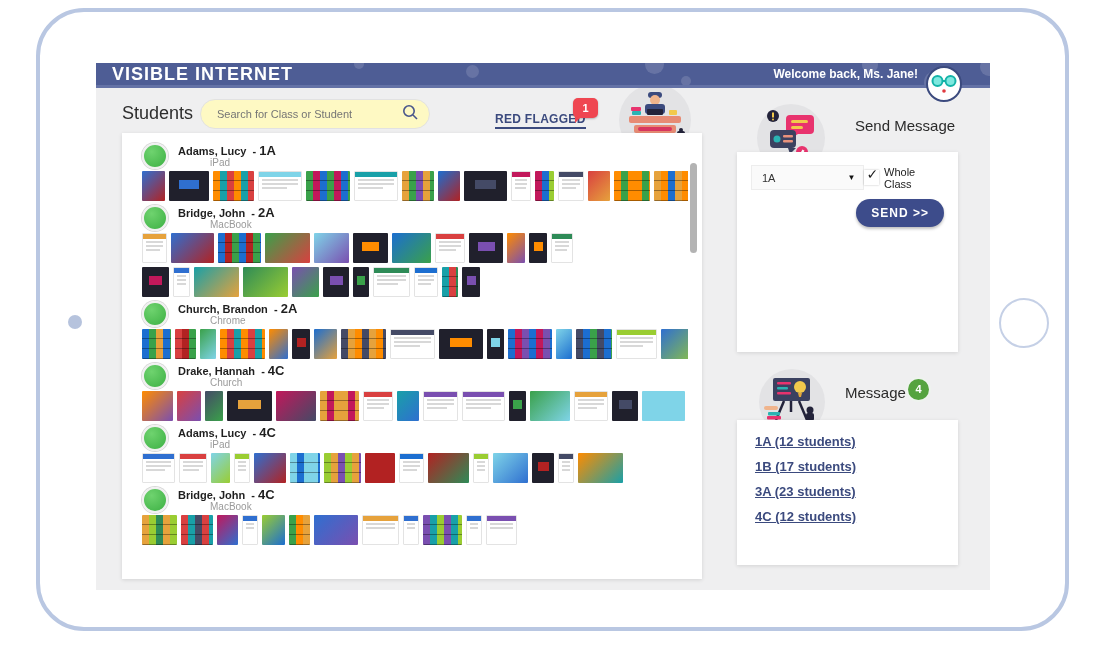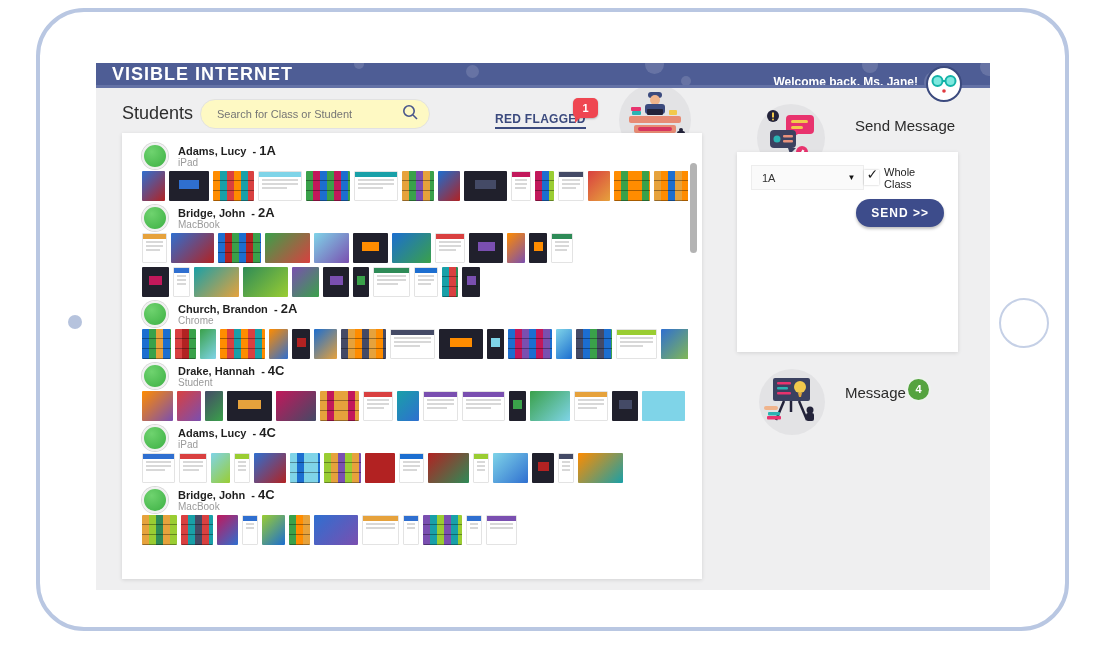--- a/index.html
+++ b/index.html
@@ -11,21 +11,21 @@
     border:4px solid #b9c7e2; border-radius:48px; background:#ffffff; }
   .camera-dot { position:absolute; left:68px; top:315px; width:14px; height:14px; border-radius:50%; background:#b6c3dd; }
   .home-button { position:absolute; left:999px; top:298px; width:50px; height:50px; border-radius:50%; border:2px solid #c5d0e6; background:#ffffff; }
 
   
   .app { position:absolute; left:96px; top:63px; width:894px; height:527px; background:#efeff0; overflow:hidden; }
 
   .topbar { position:absolute; left:0; top:0; width:894px; height:25px; background:#4e5d95; border-bottom:3px solid #6472a6; overflow:hidden; z-index:3; }
   .bubble { position:absolute; border-radius:50%; background:rgba(255,255,255,0.14); }
   .logo { position:absolute; left:16px; top:0; height:22px; line-height:22px; color:#ffffff; font-size:18px; font-weight:bold; letter-spacing:1px; }
-  .welcome { position:absolute; right:72px; top:0; height:14px; line-height:22px; color:#ffffff; font-size:12px; font-weight:bold;margin-top:8px; }
+  .welcome { position:absolute; right:72px; top:0; height:14px; line-height:22px; color:#ffffff; font-size:12px; font-weight:bold; }
   .avatar { position:absolute; right:28px; top:3px; width:36px; height:36px; z-index:4; }
 
   
   .deco-circle { position:absolute; border:2px solid rgba(255,255,255,0.85); border-radius:50%; z-index:0; }
 
   
   .students-title { position:absolute; left:26px; top:40px; font-size:18px; color:#2d2d2d; z-index:2; }
   .search-pill { position:absolute; left:104px; top:36px; width:230px; height:30px; background:#fef9c3; border:1px solid #e2e2e2; border-radius:16px; display:flex; align-items:center; padding:0 10px 0 16px; z-index:2; }
   .search-pill input { flex:1; border:none; outline:none; font-size:11px; color:#444; background:transparent; font-family:"Liberation Sans", sans-serif; }
   .red-flagged { position:absolute; left:399px; top:49px; font-size:12px; font-weight:bold; color:#3b4a7e; border-bottom:2px solid #3b4a7e; padding-bottom:1px; letter-spacing:0.3px; z-index:2; cursor:pointer; }
@@ -38,21 +38,21 @@
   .student-panel { position:absolute; left:26px; top:70px; width:580px; height:446px; background:#ffffff; box-shadow:0 1px 4px rgba(0,0,0,0.12); padding:10px 14px 0 20px; overflow:hidden; z-index:2; }
   .online-header { display:flex; align-items:center; gap:8px; height:22px; margin-left:8px; }
   .online-dot { width:12px; height:12px; border-radius:50%; background:#4cb84e; border:2px solid #dedede; }
   .online-label { font-size:13px; font-weight:bold; color:#1f1f1f; font-variant:small-caps; letter-spacing:0.5px; }
   .online-count { font-size:12px; color:#3a3a3a; }
   .student-row { margin-bottom:3px; }
   .row-head { display:flex; align-items:center; gap:10px; height:26px; }
   .stu-avatar { width:26px; height:26px; border-radius:50%; background:radial-gradient(circle at 35% 30%, #6fd36f, #3cb043); border:2px solid #f0f0f0; box-shadow:0 0 0 1px #d9d9d9; flex:0 0 auto; }
   .stu-text .nm { font-size:11px; font-weight:bold; color:#1f1f1f; line-height:12px; }
   .stu-text .nm .cls { font-size:13px; }
-  .stu-text .dev { font-size:10px; color:#9a9a9a; line-height:11px; }
+  .stu-text .dev { font-size:10px; color:#9a9a9a; line-height:11px;margin-left:32px; }
   .thumb-strip { display:flex; align-items:flex-start; gap:4px; height:31px; margin-top:2px; overflow:hidden; }
   .thumb { height:30px; flex:0 0 auto; border-radius:1px; overflow:hidden; position:relative; }
   .thumb.light { border:1px solid #e3e3e3; background:#ffffff; }
   .thumb b { display:block; height:5px; }
   .thumb s { display:block; height:2px; background:#d8d8d8; margin:2px 3px 0 3px; text-decoration:none; }
   .thumb.dark { background:#20202c; }
   .thumb.dark b { position:absolute; left:25%; top:30%; width:50%; height:30%; }
   .scrollbar { position:absolute; right:5px; top:30px; width:7px; height:90px; border-radius:4px; background:#b3b3b3; z-index:5; }
 
   
@@ -320,21 +320,21 @@
                 <s style="width:60%"></s>
               </div>
               <div class="thumb" style="width: 44px; background: linear-gradient(135deg, rgb(47, 111, 208), rgb(154, 205, 50));"></div>
             </div>
           </div>
           <div class="student-row">
             <div class="row-head">
               <div class="stu-avatar"></div>
               <div class="stu-text">
                 <div class="nm">Drake, Hannah&nbsp; - <span class="cls">4C</span></div>
-                <div class="dev">Student</div>
+                <div class="dev">Church</div>
               </div>
             </div>
             <div class="thumb-strip">
               <div class="thumb" style="width: 31px; background: linear-gradient(135deg, rgb(255, 140, 0), rgb(122, 79, 176));"></div>
               <div class="thumb" style="width: 24px; background: linear-gradient(135deg, rgb(217, 64, 64), rgb(122, 79, 176));"></div>
               <div class="thumb" style="width: 18px; background: linear-gradient(135deg, rgb(68, 74, 102), rgb(58, 161, 74));"></div>
               <div class="thumb dark" style="width: 45px;">
                 <b style="background:#e6a23c"></b>
               </div>
               <div class="thumb" style="width: 40px; background: linear-gradient(135deg, rgb(194, 24, 91), rgb(68, 74, 102));"></div>
@@ -533,15 +533,23 @@
         <rect x="6" y="38" width="14" height="4" rx="2" fill="#f0b48c"></rect>
         <rect x="10" y="44" width="12" height="3.5" rx="1" fill="#2ab3b3"></rect>
         <rect x="9" y="48" width="14" height="3.5" rx="1" fill="#e8336e"></rect>
         <circle cx="52" cy="42" r="3.5" fill="#23233a"></circle>
         <rect x="48" y="45" width="8" height="8" rx="2" fill="#23233a"></rect>
       </svg>
     </div>
     <div class="section-title" style="left:749px;top:321px">Message</div>
     <div class="classes-badge">4</div>
 
+    <div class="card classes-card">
+      <div id="class-links">
+          <a class="class-link">1A (12 students)</a>
+          <a class="class-link">1B (17 students)</a>
+          <a class="class-link">3A (23 students)</a>
+          <a class="class-link">4C (12 students)</a>
+        </div>
+    </div>
 
   </div>
 </div>
 
 </body></html>

